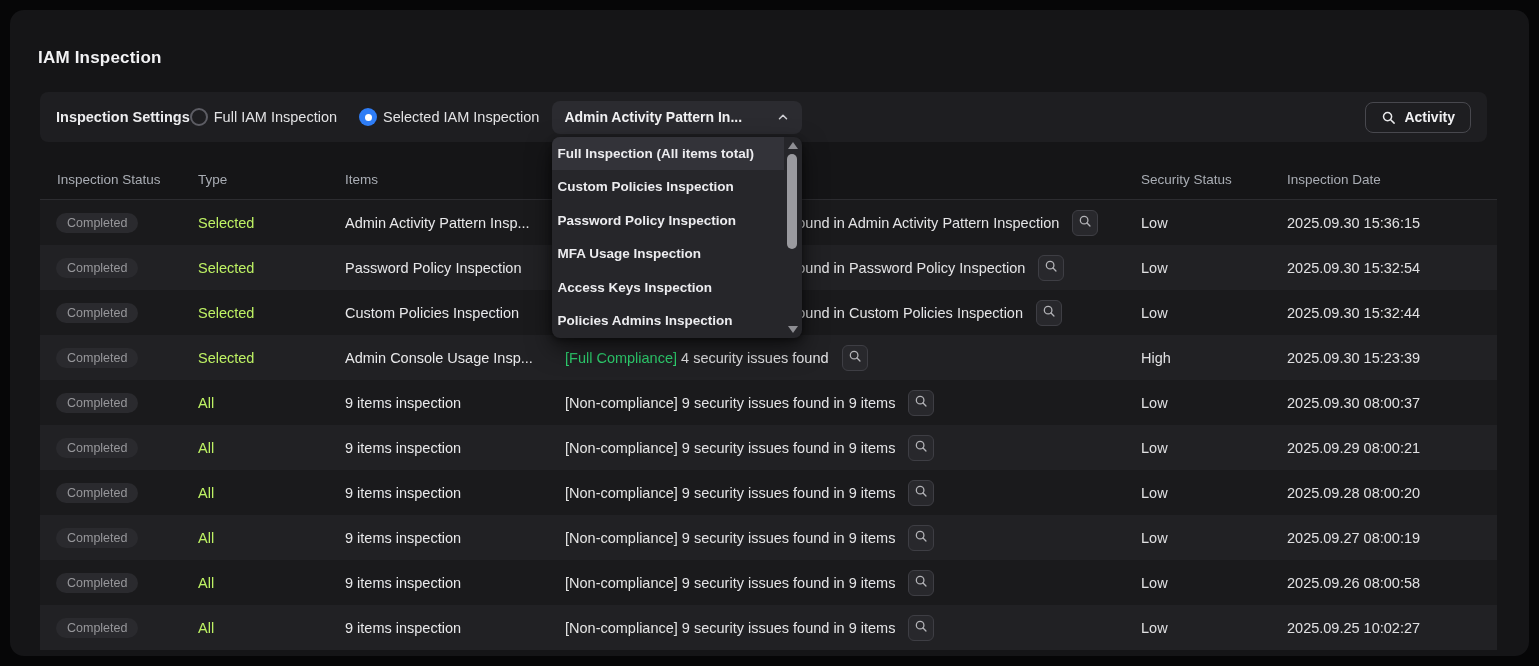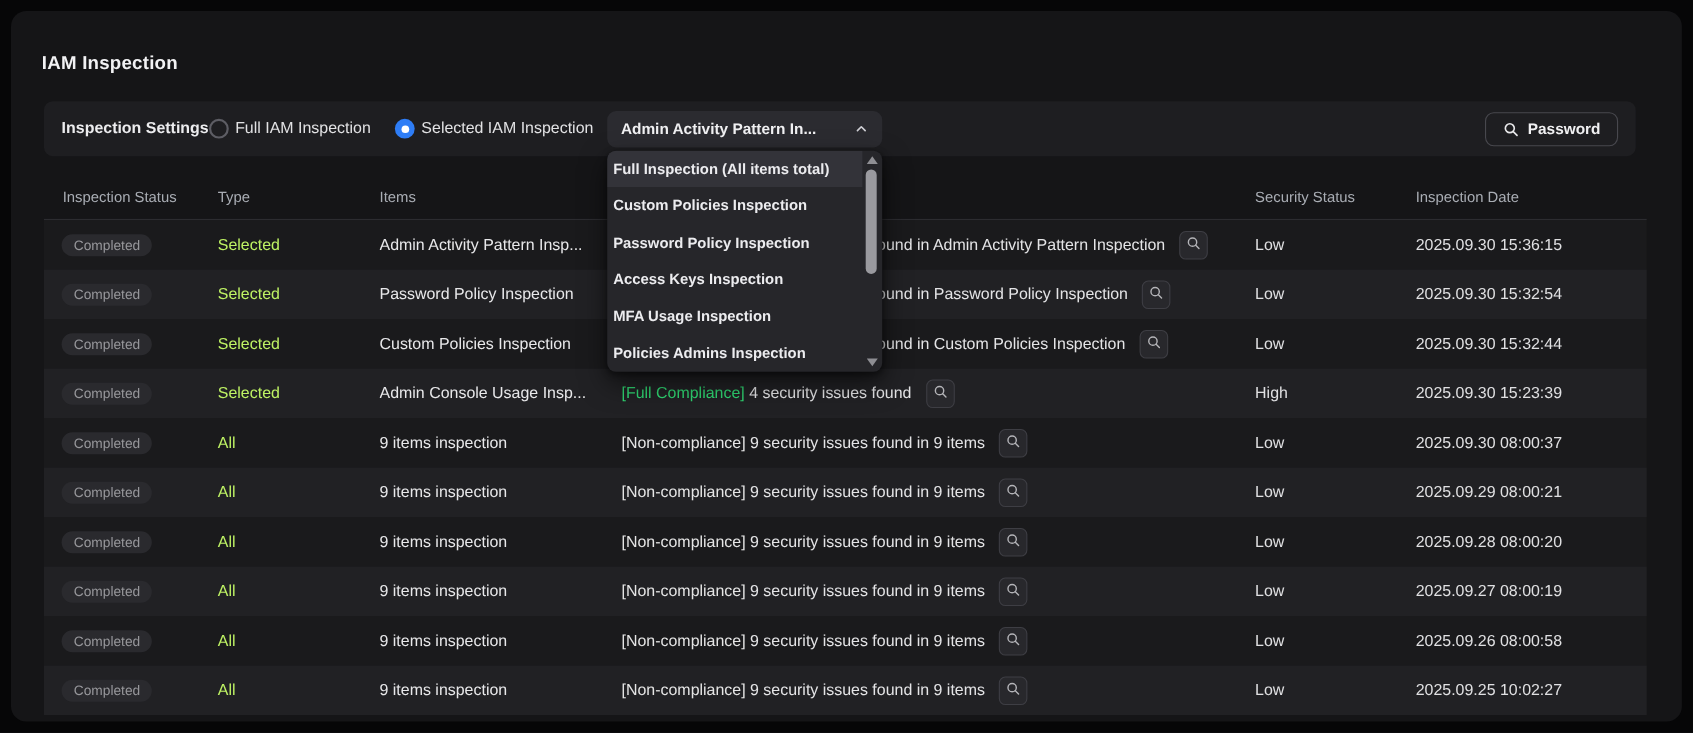--- a/index.html
+++ b/index.html
@@ -145,42 +145,42 @@
         </span>
       </button>
       <div class="dropdown-menu">
 
           <div class="menu-item highlighted">Full Inspection (All items total)</div>
 
           <div class="menu-item">Custom Policies Inspection</div>
 
           <div class="menu-item">Password Policy Inspection</div>
 
+          <div class="menu-item">MFA Usage Inspection</div>
+
           <div class="menu-item">Access Keys Inspection</div>
-
-          <div class="menu-item">MFA Usage Inspection</div>
 
           <div class="menu-item">Policies Admins Inspection</div>
 
         <div class="menu-scrollbar">
           <span class="scroll-arrow-up"></span>
           <span class="scroll-thumb"></span>
           <span class="scroll-arrow-down"></span>
         </div>
       </div>
     </div>
 
     <button class="inspect-button">
       <span class="mag-icon">
         <svg width="15" height="15" viewBox="0 0 24 24" fill="none" stroke="#e8e8ea" stroke-width="2.4" stroke-linecap="round">
             <circle cx="10.5" cy="10.5" r="6.5"></circle>
             <line x1="15.5" y1="15.5" x2="21" y2="21"></line>
           </svg>
       </span>
-      <span>Password</span>
+      <span>Activity</span>
     </button>
   </div>
 
   <div class="table">
     <div class="thead">
       <span class="c1">Inspection Status</span>
       <span>Type</span>
       <span>Items</span>
       <span></span>
       <span>Security Status</span>

